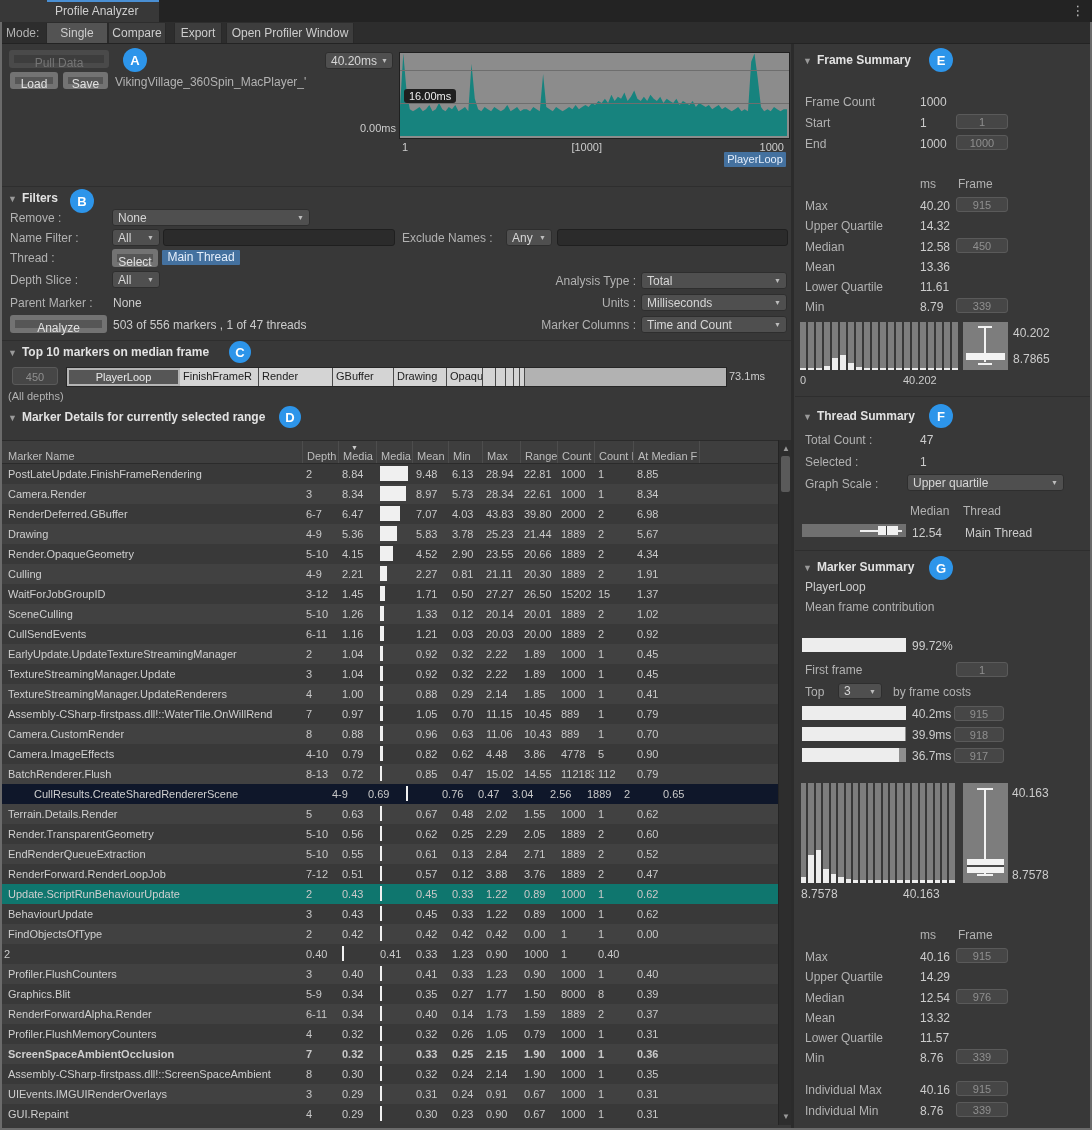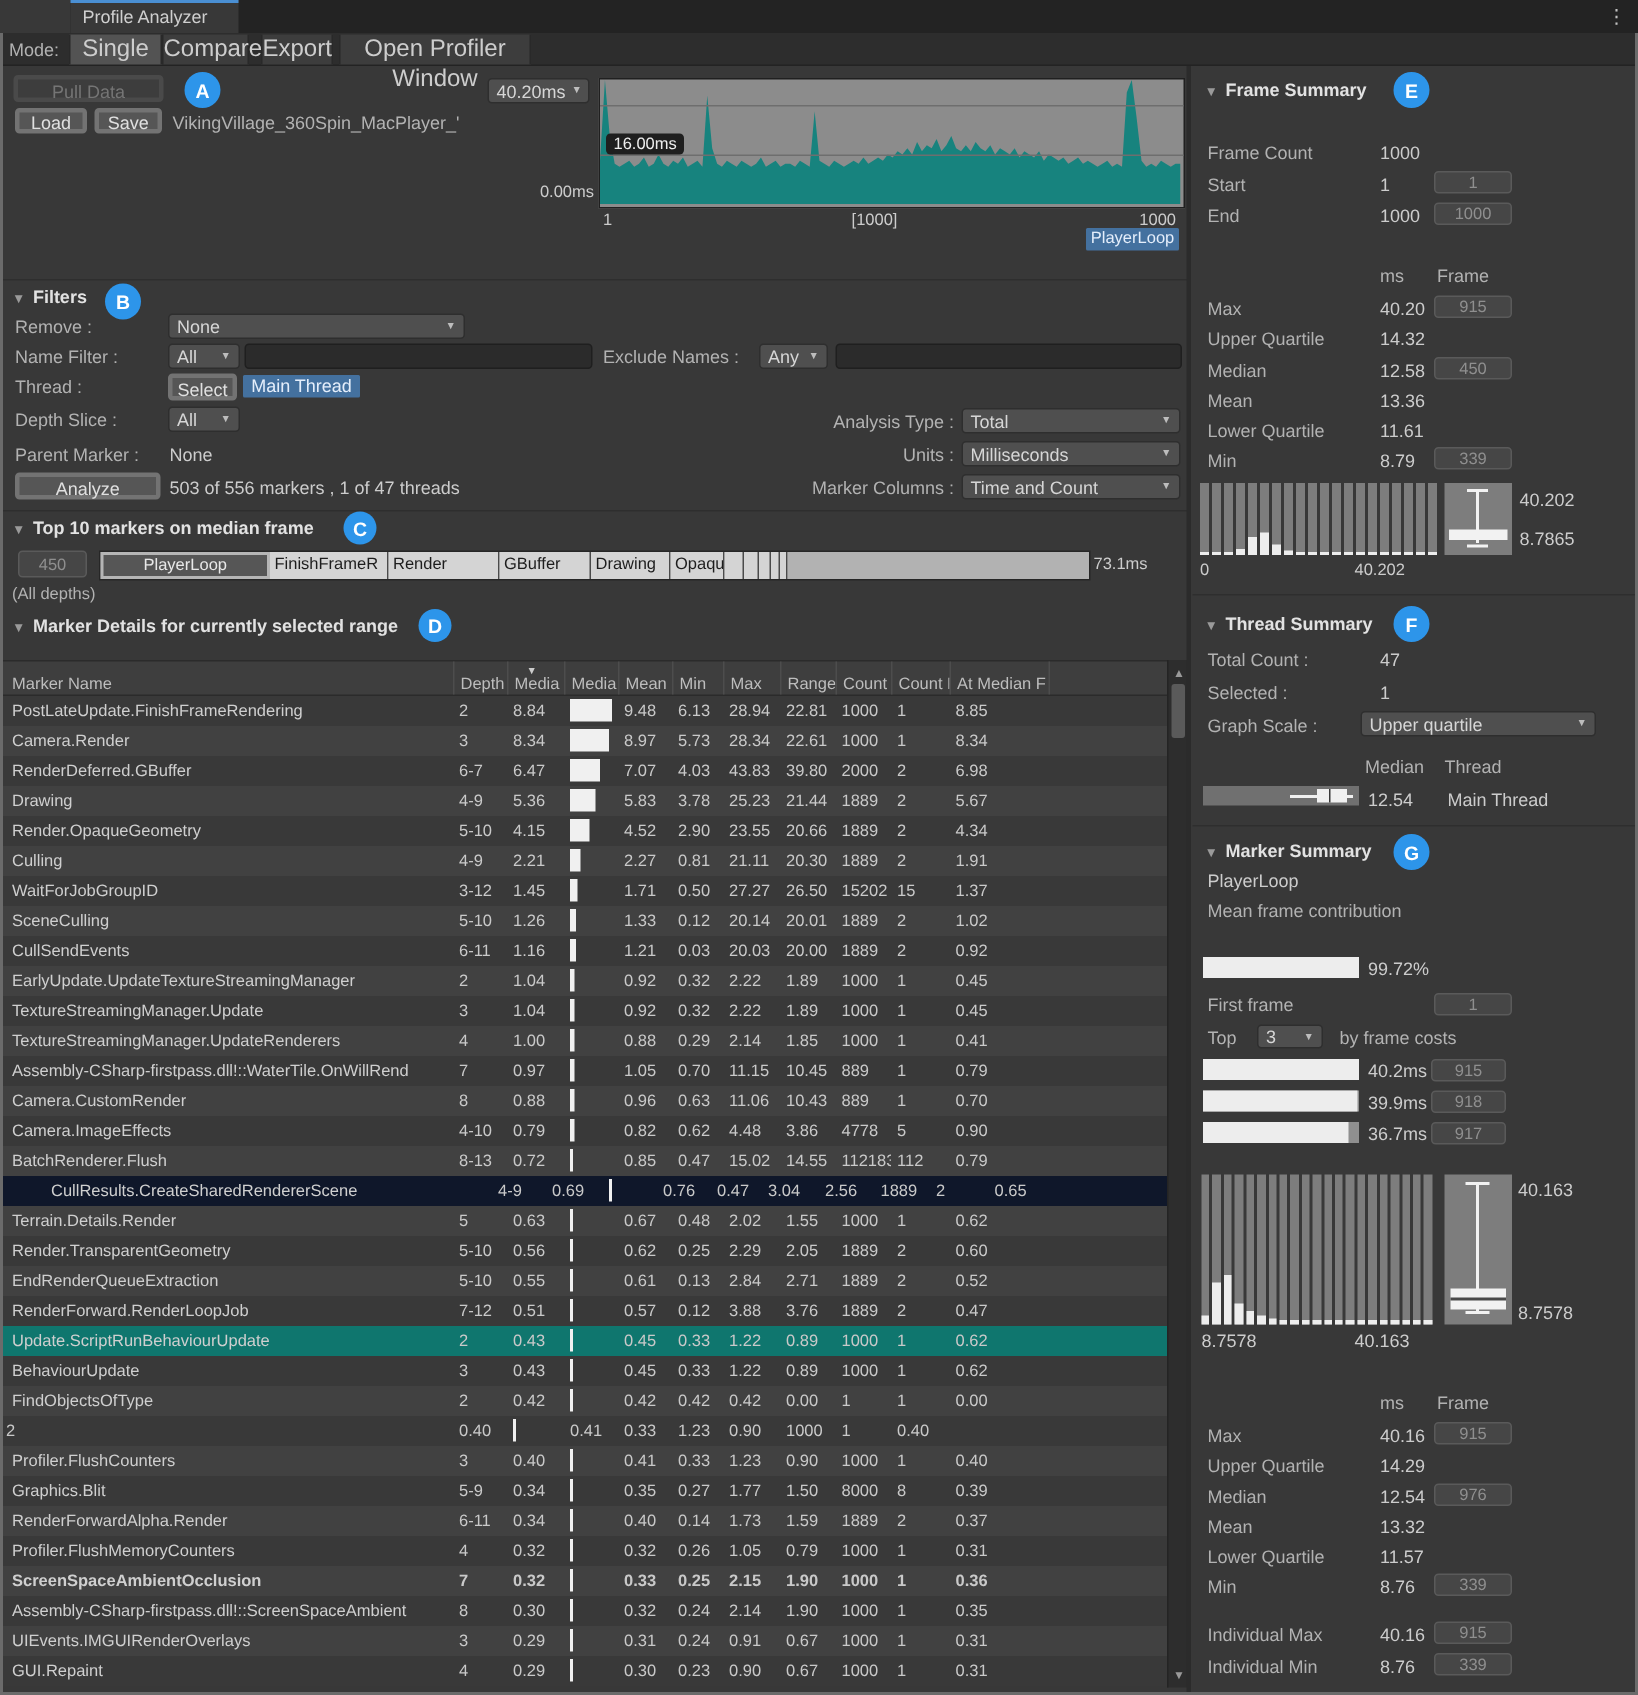--- a/index.html
+++ b/index.html
@@ -3,33 +3,33 @@
 <meta charset="utf-8">
 <style>
   html,body{margin:0;padding:0;background:#4a4a4a;font-family:"Liberation Sans",sans-serif;}
   #win{position:relative;width:1092px;height:1130px;background:#383838;overflow:hidden;}
   .abs{position:absolute;}
   .lbl{font-size:12px;color:#b2b2b2;white-space:nowrap;}
   .val{font-size:12px;color:#cccccc;white-space:nowrap;}
   .small{font-size:11px;}
   .sech{font-size:12px;font-weight:bold;color:#e2e2e2;white-space:nowrap;}
   .sech .tri{color:#9a9a9a;font-size:9px;margin-right:5px;}
-  .btn{background:#565656;border:3px solid #737373;border-radius:3px;color:#e0e0e0;font-size:12px;text-align:center;box-sizing:border-box;}
+  .btn{background:#565656;border:5px solid #737373;border-radius:3px;color:#e0e0e0;font-size:12px;text-align:center;box-sizing:border-box;}
   .btn.dis{background:#3d3d3d;border-color:#4a4a4a;color:#757575;}
   .dd{background:#4f4f4f;border:1px solid #2e2e2e;border-radius:3px;color:#d6d6d6;font-size:12px;display:flex;align-items:center;justify-content:space-between;padding:0 5px;box-sizing:border-box;}
   .dd .arr{font-size:7px;color:#bdbdbd;margin-left:4px;}
   .inp{background:#2b2b2b;border:1px solid #1f1f1f;border-radius:3px;box-sizing:border-box;color:#cfcfcf;font-size:12px;padding:0 4px;outline:none;}
   .fbox{background:#464646;border:1px solid #5a5a5a;border-radius:3px;color:#8f8f8f;font-size:11px;text-align:center;box-sizing:border-box;}
   .chip{background:#44719f;color:#e4eefb;font-size:11px;text-align:center;border-radius:1px;white-space:nowrap;}
   .badge{border-radius:50%;background:#2d95ea;color:#fff;font-weight:bold;font-size:13px;display:flex;align-items:center;justify-content:center;}
   .titlebar{position:absolute;left:0;top:0;width:100%;height:22px;background:#232323;margin-left:47px;}
   .tab{position:absolute;left:0;top:0;width:112px;height:22px;background:#383838;border-top:2px solid #4a8fd3;color:#cfcfcf;font-size:12px;line-height:19px;padding-left:8px;box-sizing:border-box;}
   .winicons{position:absolute;right:8px;top:3px;display:flex;gap:14px;color:#c2c2c2;font-size:13px;}
   .toolbar{position:absolute;left:0;top:22px;width:100%;height:22px;background:#2d2d2d;border-bottom:1px solid #232323;box-sizing:border-box;}
-  .tbtn{position:absolute;top:1px;height:20px;background:#3d3d3d;color:#cdcdcd;font-size:16px;text-align:center;line-height:20px;border-left:1px solid #292929;border-right:1px solid #292929;box-sizing:border-box;}
+  .tbtn{position:absolute;top:1px;height:20px;background:#3d3d3d;color:#cdcdcd;font-size:12px;text-align:center;line-height:20px;border-left:1px solid #292929;border-right:1px solid #292929;box-sizing:border-box;}
   .tbtn.active{background:#535353;}
   .sep{position:absolute;height:1px;background:#2e2e2e;}
   .gline{position:absolute;left:0;right:0;height:1px;background:#6e6e6e;}
   #chart{position:absolute;left:399px;top:52px;width:389px;height:85px;background:#8c8c8c;border:1px solid #202020;box-sizing:content-box;}
   .tooltip{position:absolute;left:4px;top:36px;background:#1f1f1f;color:#ededed;font-size:11px;border-radius:3px;padding:1px 5px;}
   .hwrap{display:flex;gap:2px;align-items:stretch;position:absolute;}
   .hbar{flex:1;background:#7d7d7d;position:relative;}
   .hfill{position:absolute;left:0;right:0;bottom:0;background:#ededed;min-height:2px;}
   .boxplot{position:absolute;background:#7d7d7d;}
   .srow{position:relative;height:20.3px;}
@@ -94,21 +94,21 @@
     <svg id="chart-svg" width="387" height="83" style="position:absolute;left:0;top:0;">
         <polygon points="0,83 0.0,54.1 3.3,0.4 6.5,37.6 9.8,56.2 13.0,58.2 16.3,56.2 19.5,54.1 22.8,58.2 26.0,56.2 29.3,52.0 32.5,58.2 35.8,56.2 39.0,50.0 42.3,56.2 45.5,58.2 48.8,54.1 52.0,56.2 55.3,52.0 58.5,58.2 61.8,56.2 65.0,54.1 68.3,58.2 71.5,10.7 74.8,45.8 78.1,56.2 81.3,58.2 84.6,54.1 87.8,56.2 91.1,58.2 94.3,54.1 97.6,56.2 100.8,58.2 104.1,56.2 107.3,52.0 110.6,58.2 113.8,56.2 117.1,54.1 120.3,58.2 123.6,56.2 126.8,56.2 130.1,58.2 133.3,54.1 136.6,56.2 139.8,58.2 143.1,21.1 146.3,54.1 149.6,56.2 152.8,58.2 156.1,54.1 159.4,56.2 162.6,58.2 165.9,56.2 169.1,54.1 172.4,56.2 175.6,52.0 178.9,56.2 182.1,54.1 185.4,52.0 188.6,54.1 191.9,50.0 195.1,52.0 198.4,47.9 201.6,50.0 204.9,45.8 208.1,50.0 211.4,41.7 214.6,47.9 217.9,43.8 221.1,45.8 224.4,39.6 227.6,47.9 230.9,43.8 234.2,37.6 237.4,45.8 240.7,47.9 243.9,43.8 247.2,47.9 250.4,41.7 253.7,45.8 256.9,47.9 260.2,43.8 263.4,50.0 266.7,45.8 269.9,47.9 273.2,50.0 276.4,45.8 279.7,52.0 282.9,47.9 286.2,50.0 289.4,52.0 292.7,47.9 295.9,54.1 299.2,50.0 302.4,52.0 305.7,54.1 308.9,52.0 312.2,56.2 315.5,54.1 318.7,52.0 322.0,56.2 325.2,54.1 328.5,56.2 331.7,58.2 335.0,56.2 338.2,54.1 341.5,58.2 344.7,56.2 348.0,58.2 351.2,8.7 354.5,0.4 357.7,25.2 361.0,54.1 364.2,58.2 367.5,56.2 370.7,58.2 374.0,54.1 377.2,56.2 380.5,58.2 383.7,56.2 387.0,56.2 387,83" fill="#17837e"></polygon>
       </svg>
 
   <div class="gline" style="top: 50px;"></div>
       <div class="gline" style="top: 17px;"></div>
       <div class="tooltip">16.00ms</div>
     </div>
   <span class="abs val small" style="left:352px;top:122px;width:44px;text-align:right;">0.00ms</span>
   <span class="abs val small" style="left:402px;top:141px;">1</span>
-  <span class="abs val small" style="left:548px;top:141px;width:70px;text-align:center;">[1000]</span>
+  <span class="abs val small" style="left:532px;top:141px;width:70px;text-align:right;">[1000]</span>
   <span class="abs val small" style="left:744px;top:141px;width:40px;text-align:right;">1000</span>
   <div class="abs chip" style="left:724px;top:152px;width:62px;height:15px;line-height:15px;">PlayerLoop</div>
 
   <div class="sep" style="left:0;top:186px;width:792px;"></div>
 
   <div class="abs sech" style="left:8px;top:191px;">
     <span class="tri">▼</span><span>Filters</span>
   </div>
   <div class="abs badge" style="left:70px;top:189px;width:24px;height:24px;">B</div>
 

